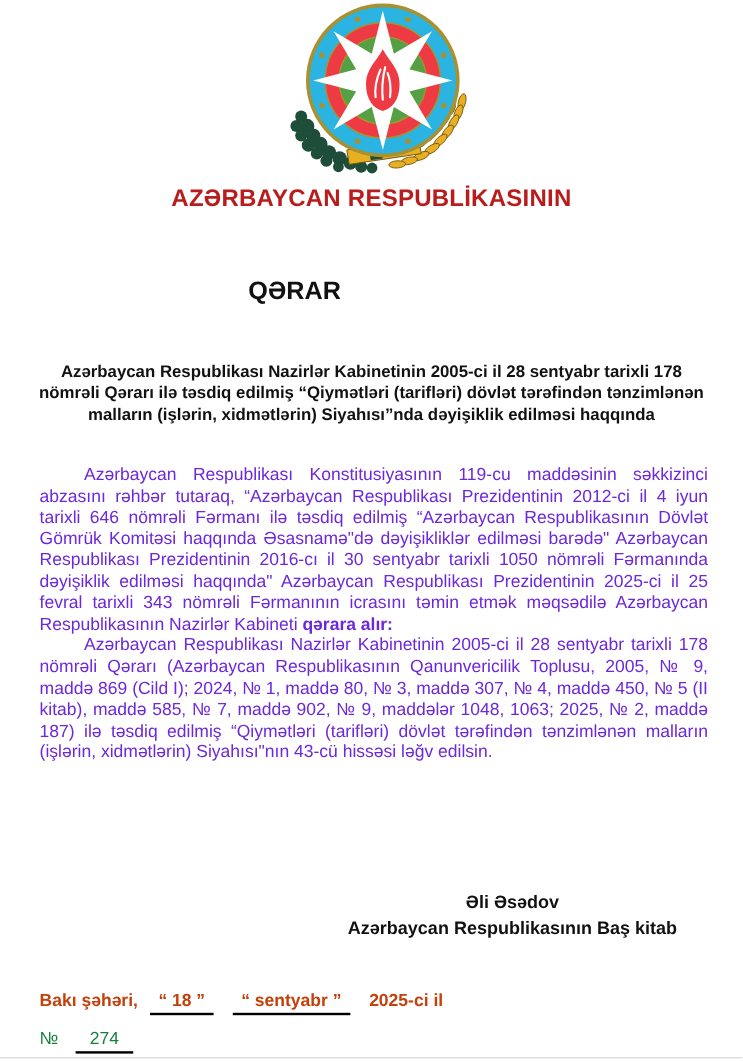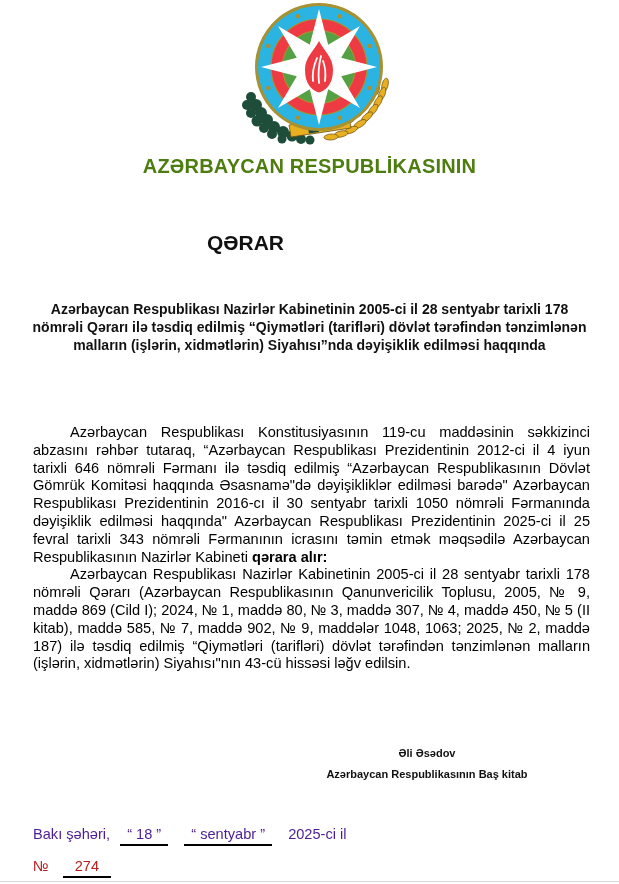--- a/index.html
+++ b/index.html
@@ -8,41 +8,41 @@
     width:619px;height:884px;
     background:#ffffff;
     font-family:"Liberation Sans","DejaVu Sans",sans-serif;
     color:#1a1a1a;
     overflow:hidden;
   }
   .emblem{position:absolute;left:233px;top:1px;width:168px;height:150px;}
   .org-title{
     position:absolute;top:152px;left:0;width:619px;
     text-align:center;font-weight:bold;font-size:20px;line-height:28.5px;
-    letter-spacing:.2px;color:#4d7c0f;
+    letter-spacing:.2px;color:#b91c1c;
   }
   .doc-type{
     position:absolute;top:231px;left:0;width:491px;
     text-align:center;font-weight:bold;font-size:21px;color:#111;
   }
   .subject{
     position:absolute;top:300px;left:31px;width:557px;
     text-align:center;font-weight:bold;font-size:14px;line-height:18.2px;color:#111;
   }
   .body-text{
-    position:absolute;top:424px;left:33px;width:557px;
-    font-size:14.6px;line-height:17.8px;text-align:justify;color:#000000;
+    position:absolute;top:388px;left:33px;width:557px;
+    font-size:14.6px;line-height:17.8px;text-align:justify;color:#6d28d9;
   }
   .body-text p{margin:0;text-indent:37px;}
   .signature{
     position:absolute;top:743px;left:263px;width:328px;
-    text-align:center;font-weight:bold;font-size:11px;line-height:20.8px;color:#111;
+    text-align:center;font-weight:bold;font-size:15px;line-height:20.8px;color:#111;
   }
-  .footer-date{position:absolute;top:826px;left:33px;font-size:14.6px;color:#4c1d95;}
-  .footer-num{position:absolute;top:858px;left:33px;font-size:14.6px;color:#b91c1c;}
+  .footer-date{position:absolute;top:826px;left:33px;font-size:14.6px;color:#c2410c;font-weight:bold;}
+  .footer-num{position:absolute;top:858px;left:33px;font-size:14.6px;color:#15803d;}
   .blank{
     display:inline-block;border-bottom:2px solid #000;
     padding:0 7px 2px 7px;margin:0 6px;text-align:center;
   }
   .blank.num{margin-left:10px;padding:0 12px 2px 12px;}
   .year{margin-left:6px;}
   .hairline{position:absolute;left:0;top:881px;width:619px;height:1px;background:#d7d7d7;}
 </style>
 </head>
 <body>

